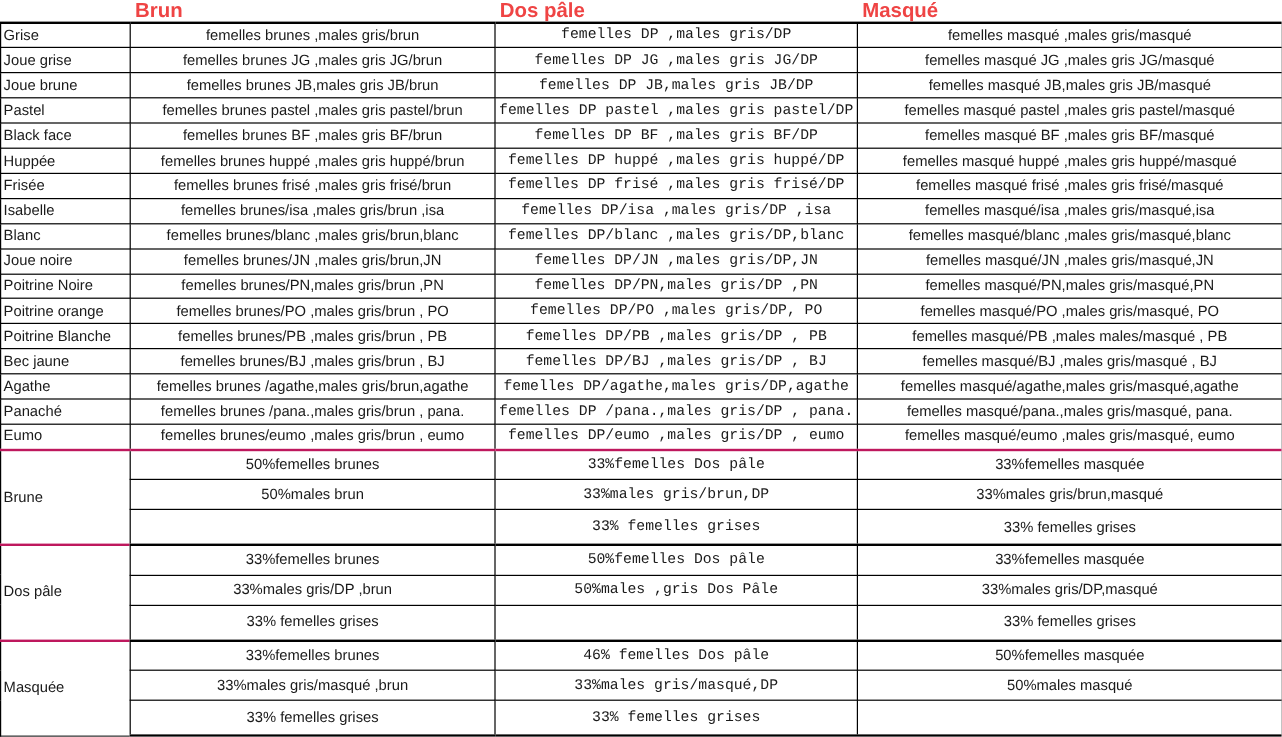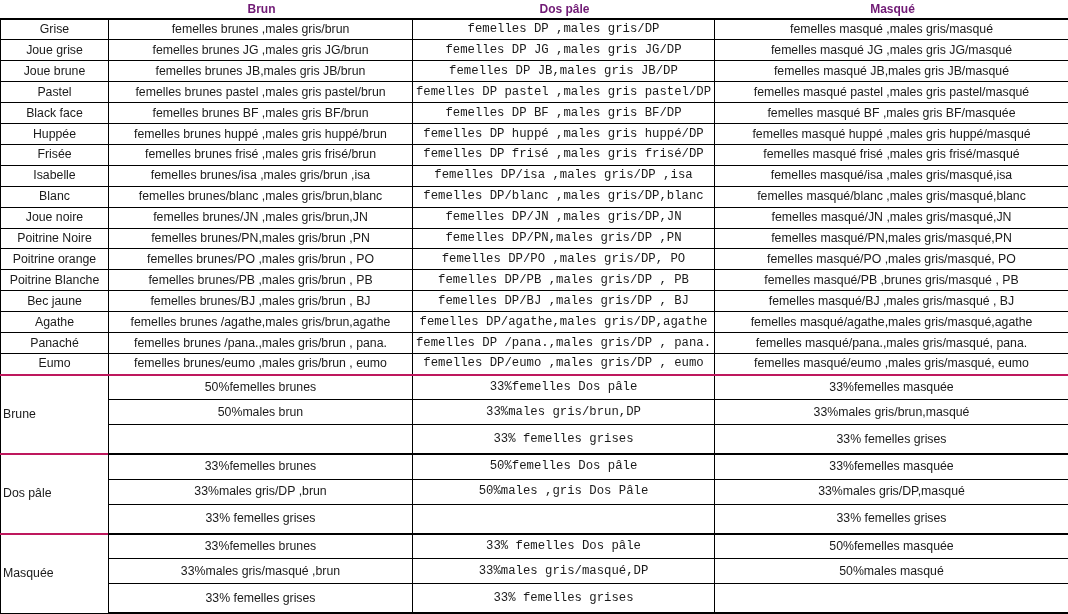--- a/index.html
+++ b/index.html
@@ -37,37 +37,37 @@
     white-space: nowrap;
     overflow: hidden;
   }
 
   
   tr.header-row th {
     border-top: none;
     border-left: none;
     border-right: none;
     border-bottom: 2px solid #000000;
-    text-align: center;
+    text-align: left;
     font-weight: bold;
-    font-size: 12px;
-    color: #701a75;
+    font-size: 17px;
+    color: #ef4444;
     height: 18px;
     padding-left: 4px;
   }
   tr.header-row th.corner-cell {
     border-bottom: 2px solid #000000;
   }
 
   
   td.row-label {
     color: #cc22bb;
     font-weight: bold;
     font-size: 12.3px;
-    text-align: center;
+    text-align: left;
     padding-left: 3px;
     border-left: none;
     border-right: 2px solid #000000;
     white-space: nowrap;
   }
 
   td.data-cell {
     text-align: center;
   }
   td.brun-cell  { border-right: 2px solid #000000; margin-top: 12px; }
@@ -140,21 +140,21 @@
       <tr class="data-row">
         <td class="row-label">Pastel</td>
         <td class="data-cell brun-cell">femelles brunes pastel ,males gris pastel/brun</td>
         <td class="data-cell dp-cell">femelles DP pastel ,males gris pastel/DP</td>
         <td class="data-cell masq-cell">femelles masqué pastel ,males gris pastel/masqué</td>
       </tr>
       <tr class="data-row">
         <td class="row-label">Black face</td>
         <td class="data-cell brun-cell">femelles brunes BF ,males gris BF/brun</td>
         <td class="data-cell dp-cell">femelles DP BF ,males gris BF/DP</td>
-        <td class="data-cell masq-cell">femelles masqué BF ,males gris BF/masquée</td>
+        <td class="data-cell masq-cell">femelles masqué BF ,males gris BF/masqué</td>
       </tr>
       <tr class="data-row">
         <td class="row-label">Huppée</td>
         <td class="data-cell brun-cell">femelles brunes huppé ,males gris huppé/brun</td>
         <td class="data-cell dp-cell">femelles DP huppé ,males gris huppé/DP</td>
         <td class="data-cell masq-cell">femelles masqué huppé ,males gris huppé/masqué</td>
       </tr>
       <tr class="data-row">
         <td class="row-label">Frisée</td>
         <td class="data-cell brun-cell">femelles brunes frisé ,males gris frisé/brun</td>
@@ -188,21 +188,21 @@
       <tr class="data-row">
         <td class="row-label">Poitrine orange</td>
         <td class="data-cell brun-cell">femelles brunes/PO ,males gris/brun , PO</td>
         <td class="data-cell dp-cell">femelles DP/PO ,males gris/DP, PO</td>
         <td class="data-cell masq-cell">femelles masqué/PO ,males gris/masqué, PO</td>
       </tr>
       <tr class="data-row">
         <td class="row-label">Poitrine Blanche</td>
         <td class="data-cell brun-cell">femelles brunes/PB ,males gris/brun , PB</td>
         <td class="data-cell dp-cell">femelles DP/PB ,males gris/DP , PB</td>
-        <td class="data-cell masq-cell">femelles masqué/PB ,brunes gris/masqué , PB</td>
+        <td class="data-cell masq-cell">femelles masqué/PB ,males males/masqué , PB</td>
       </tr>
       <tr class="data-row">
         <td class="row-label">Bec jaune</td>
         <td class="data-cell brun-cell">femelles brunes/BJ ,males gris/brun , BJ</td>
         <td class="data-cell dp-cell">femelles DP/BJ ,males gris/DP , BJ</td>
         <td class="data-cell masq-cell">femelles masqué/BJ ,males gris/masqué , BJ</td>
       </tr>
       <tr class="data-row">
         <td class="row-label">Agathe</td>
         <td class="data-cell brun-cell">femelles brunes /agathe,males gris/brun,agathe</td>
@@ -251,21 +251,21 @@
         <td class="data-cell masq-cell">33%males gris/DP,masqué</td>
       </tr>
       <tr class="summary-row tall-row group-end">
         <td class="data-cell brun-cell">33% femelles grises</td>
         <td class="data-cell dp-cell"></td>
         <td class="data-cell masq-cell">33% femelles grises</td>
       </tr>
       <tr class="summary-row group-first">
         <td class="group-label" rowspan="3">Masquée</td>
         <td class="data-cell brun-cell">33%femelles brunes</td>
-        <td class="data-cell dp-cell">33% femelles Dos pâle</td>
+        <td class="data-cell dp-cell">46% femelles Dos pâle</td>
         <td class="data-cell masq-cell">50%femelles masquée</td>
       </tr>
       <tr class="summary-row">
         <td class="data-cell brun-cell">33%males gris/masqué ,brun</td>
         <td class="data-cell dp-cell">33%males gris/masqué,DP</td>
         <td class="data-cell masq-cell">50%males masqué</td>
       </tr>
       <tr class="summary-row tall-row group-end">
         <td class="data-cell brun-cell">33% femelles grises</td>
         <td class="data-cell dp-cell">33% femelles grises</td>

